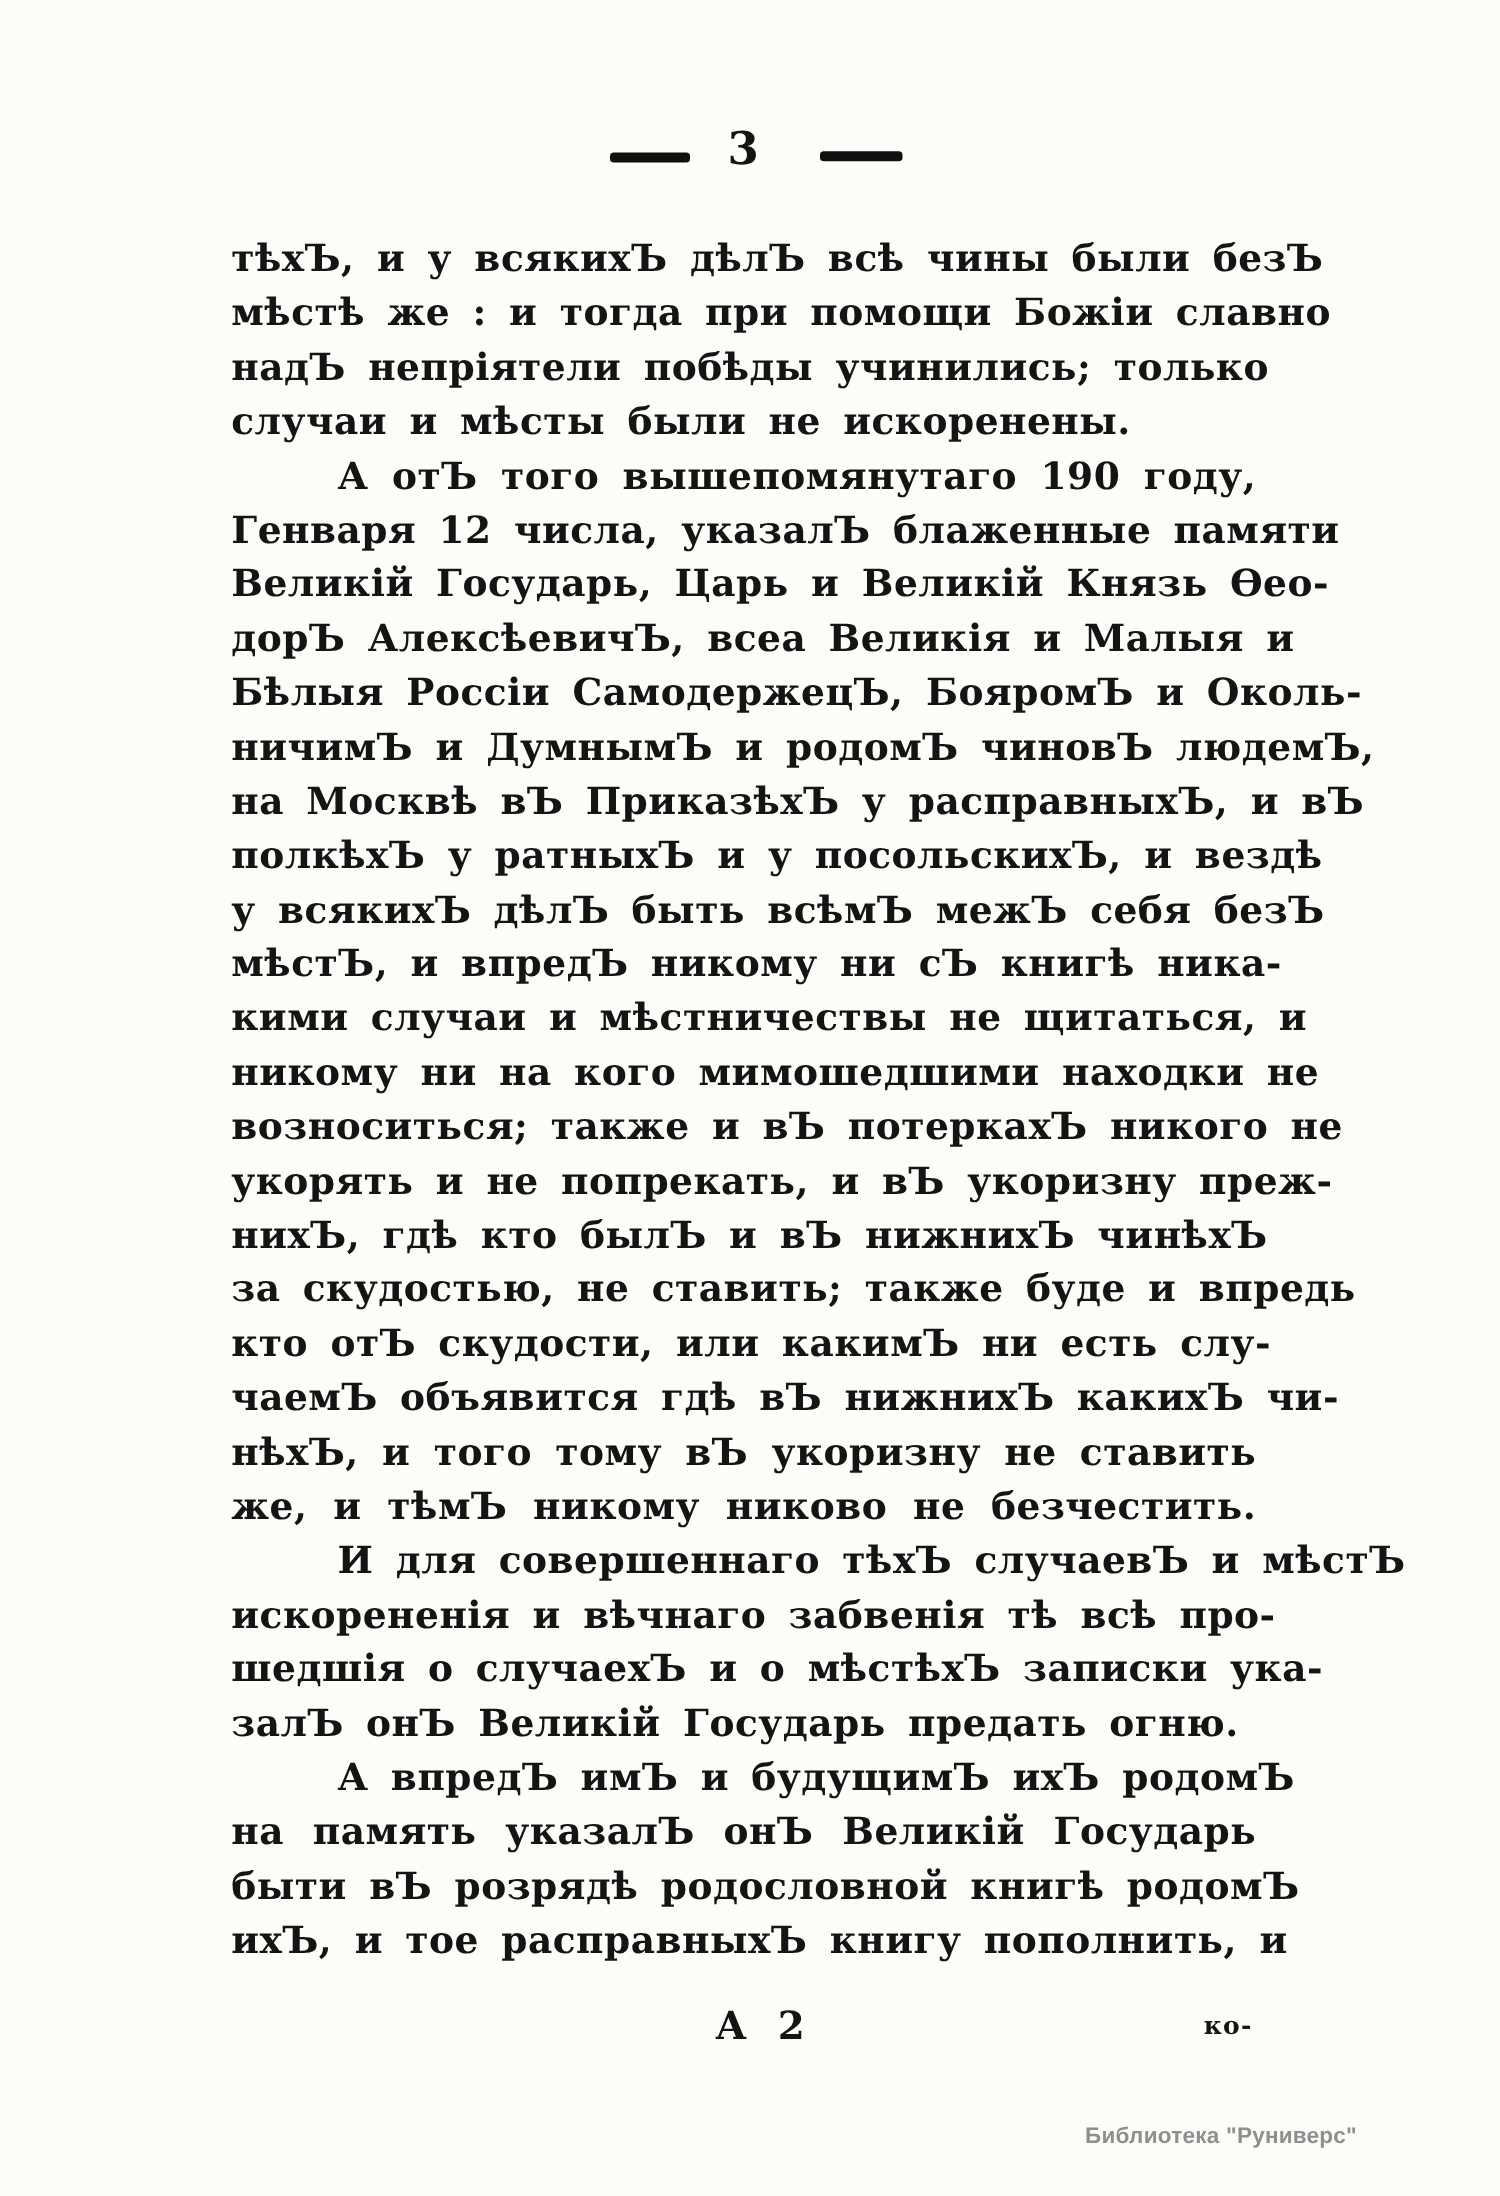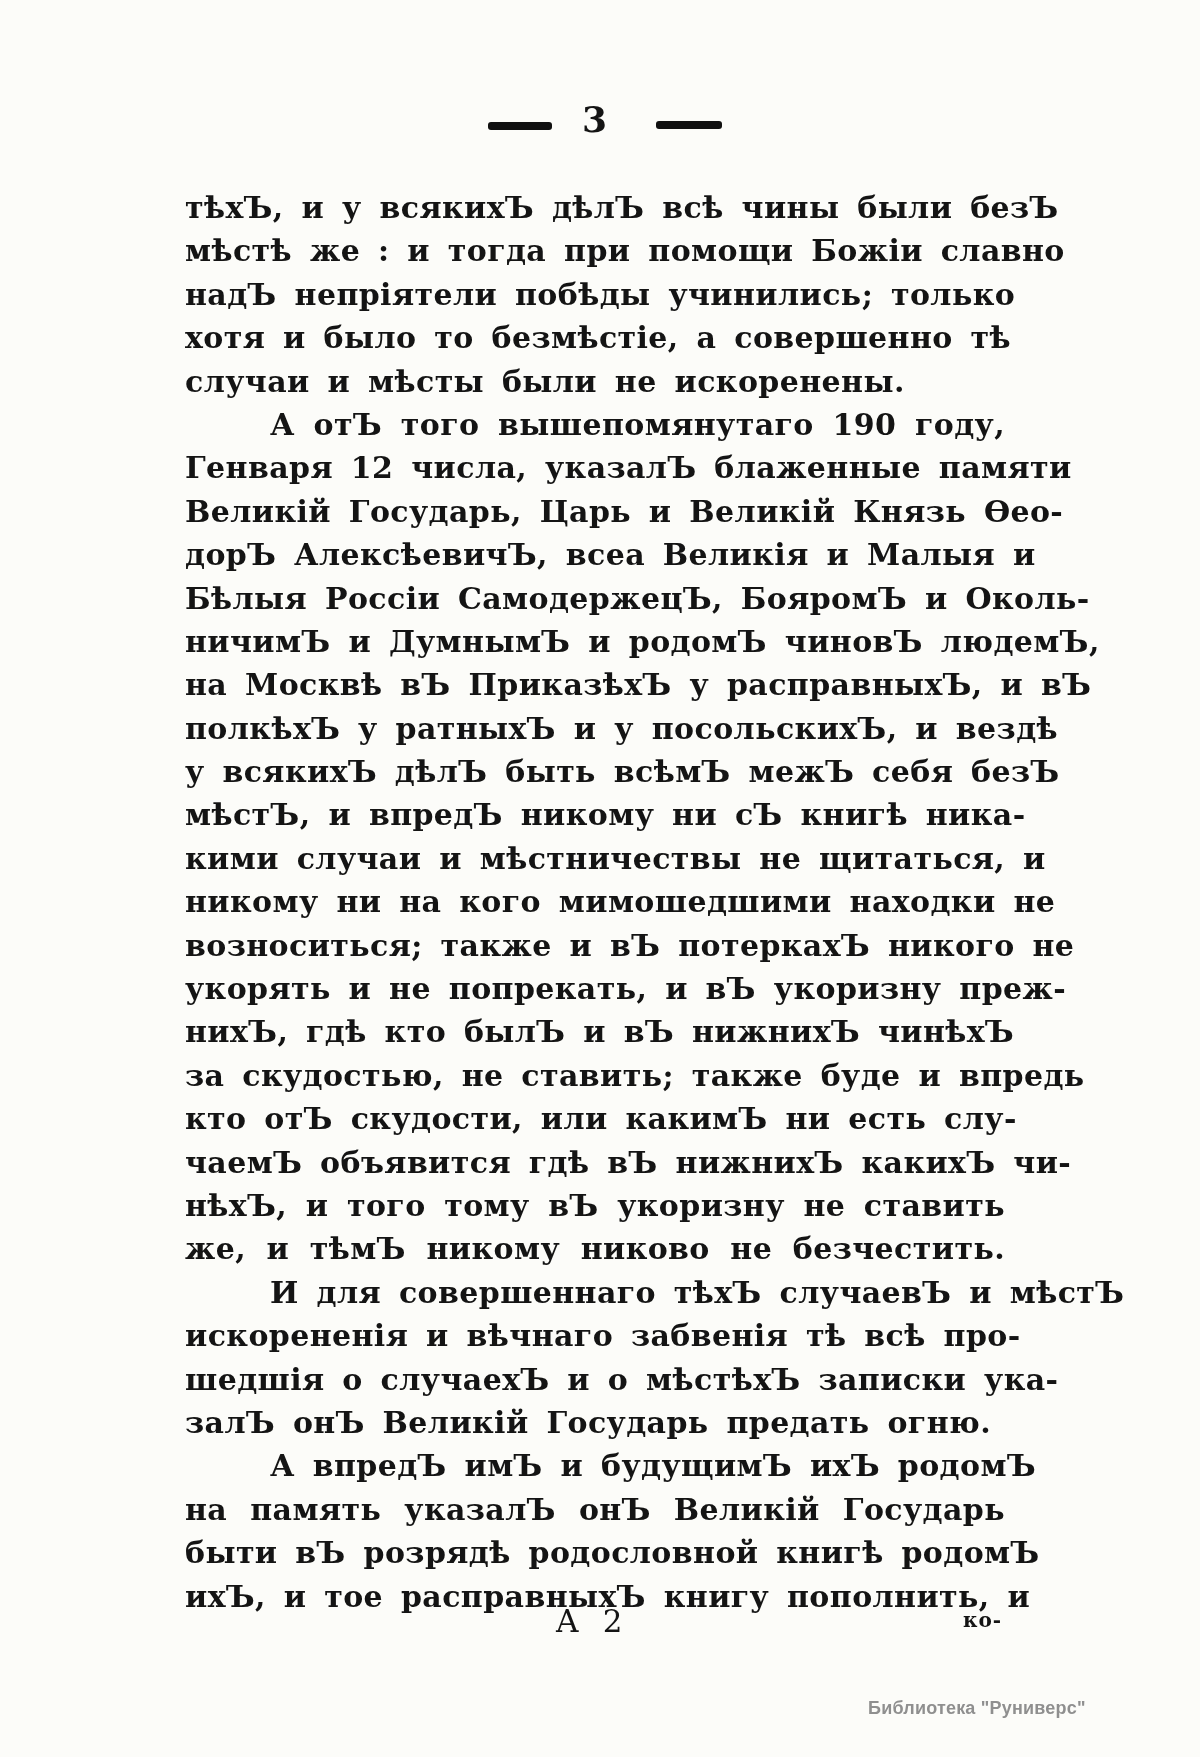--- a/index.html
+++ b/index.html
@@ -55,24 +55,24 @@
   .line.last{
     text-align:right;
     text-align-last:left;
   }
   .line.indent{
     padding-left:85px;
   }
   
   .signature{
     position:absolute;
-    left:179px;top:1603px;width:820px;
+    left:198px;top:1603px;width:820px;
     text-align:center;
     font-size:31px;
-    font-weight:normal;
+    font-weight:bold;
     word-spacing:14px;
   }
   .catchword{
     position:absolute;
     left:963px;top:1608px;
     font-size:20px;
     font-weight:bold;
     letter-spacing:1px;
   }
   .watermark{
@@ -93,21 +93,20 @@
   <div class="header-rule rule-left"></div>
   <div class="page-number">3</div>
   <div class="header-rule rule-right"></div>
 
   <div class="text-block">
 
     <div>
       <span class="line">тѣхЪ, и у всякихЪ дѣлЪ всѣ чины были безЪ</span>
       <span class="line">мѣстѣ же : и тогда при помощи Божіи славно</span>
       <span class="line">надЪ непріятели побѣды учинились; только</span>
-      <span class="line">хотя и было то безмѣстіе, а совершенно тѣ</span>
       <span class="line last">случаи и мѣсты были не искоренены.</span>
     </div>
 
     <div>
       <span class="line indent">А отЪ того вышепомянутаго 190 году,</span>
       <span class="line">Генваря 12 числа, указалЪ блаженные памяти</span>
       <span class="line">Великій Государь, Царь и Великій Князь Ѳео-</span>
       <span class="line">дорЪ АлексѣевичЪ, всеа Великія и Малыя и</span>
       <span class="line">Бѣлыя Россіи СамодержецЪ, БояромЪ и Околь-</span>
       <span class="line">ничимЪ и ДумнымЪ и родомЪ чиновЪ людемЪ,</span>

